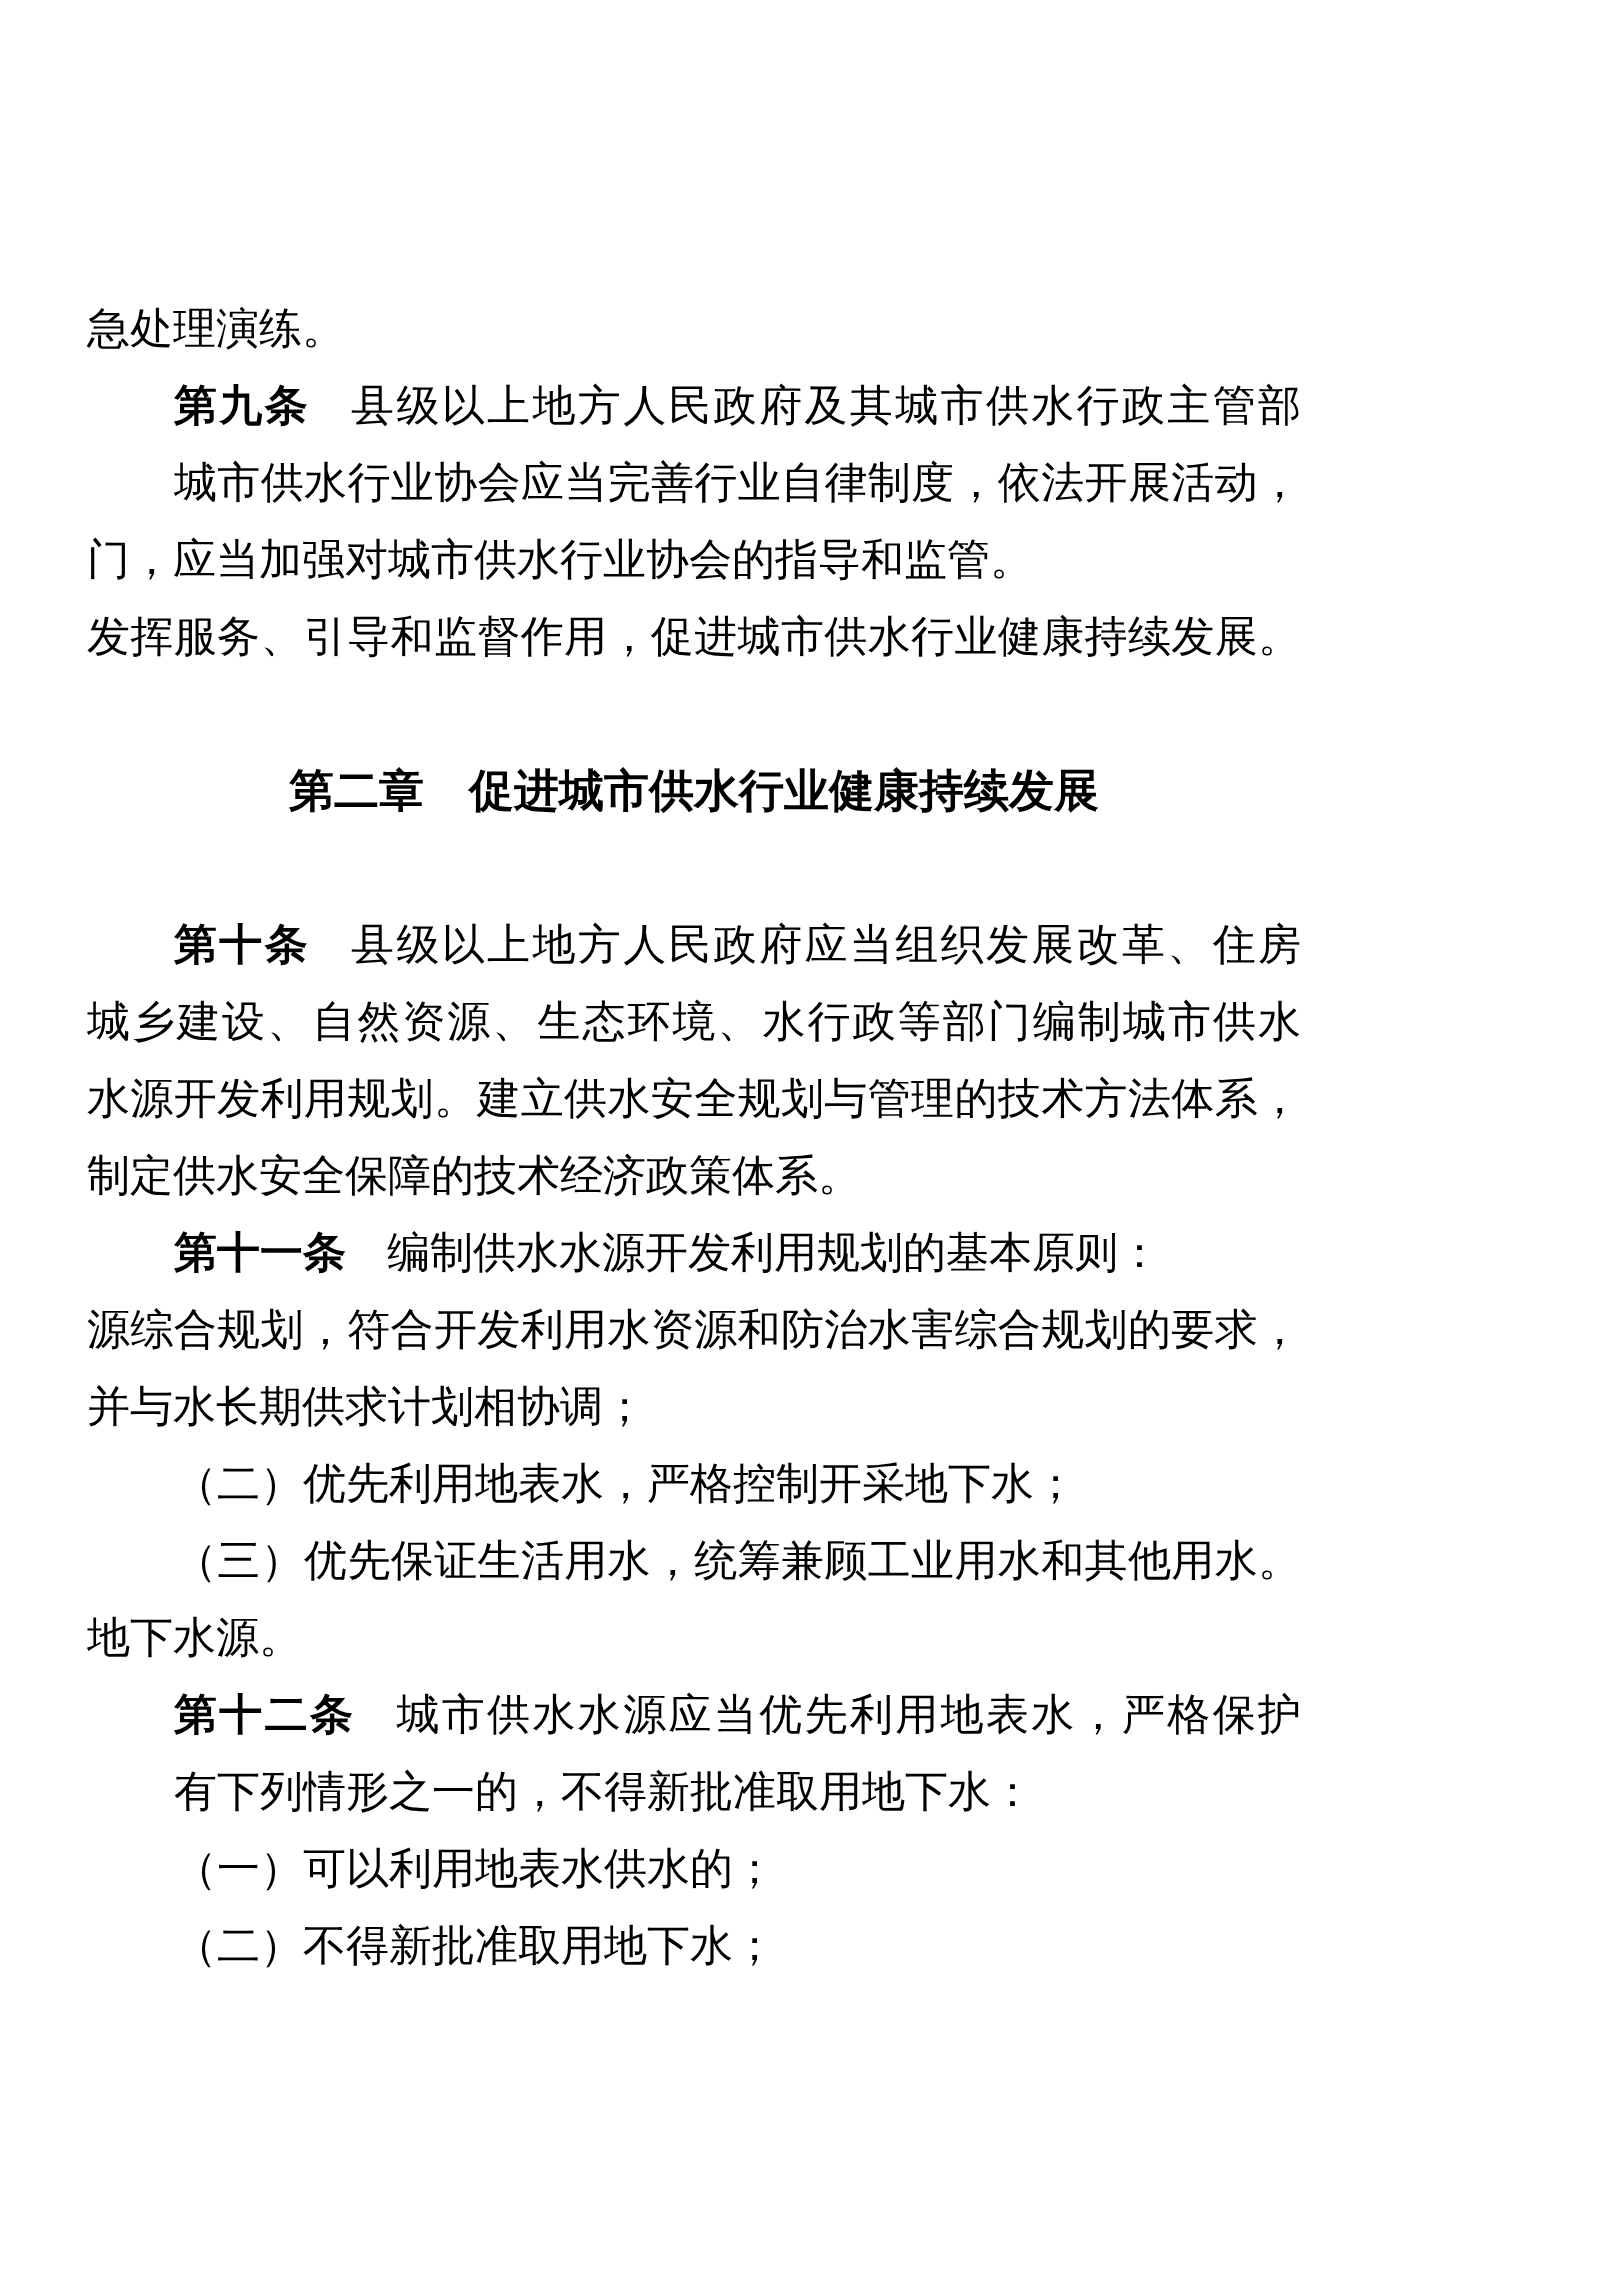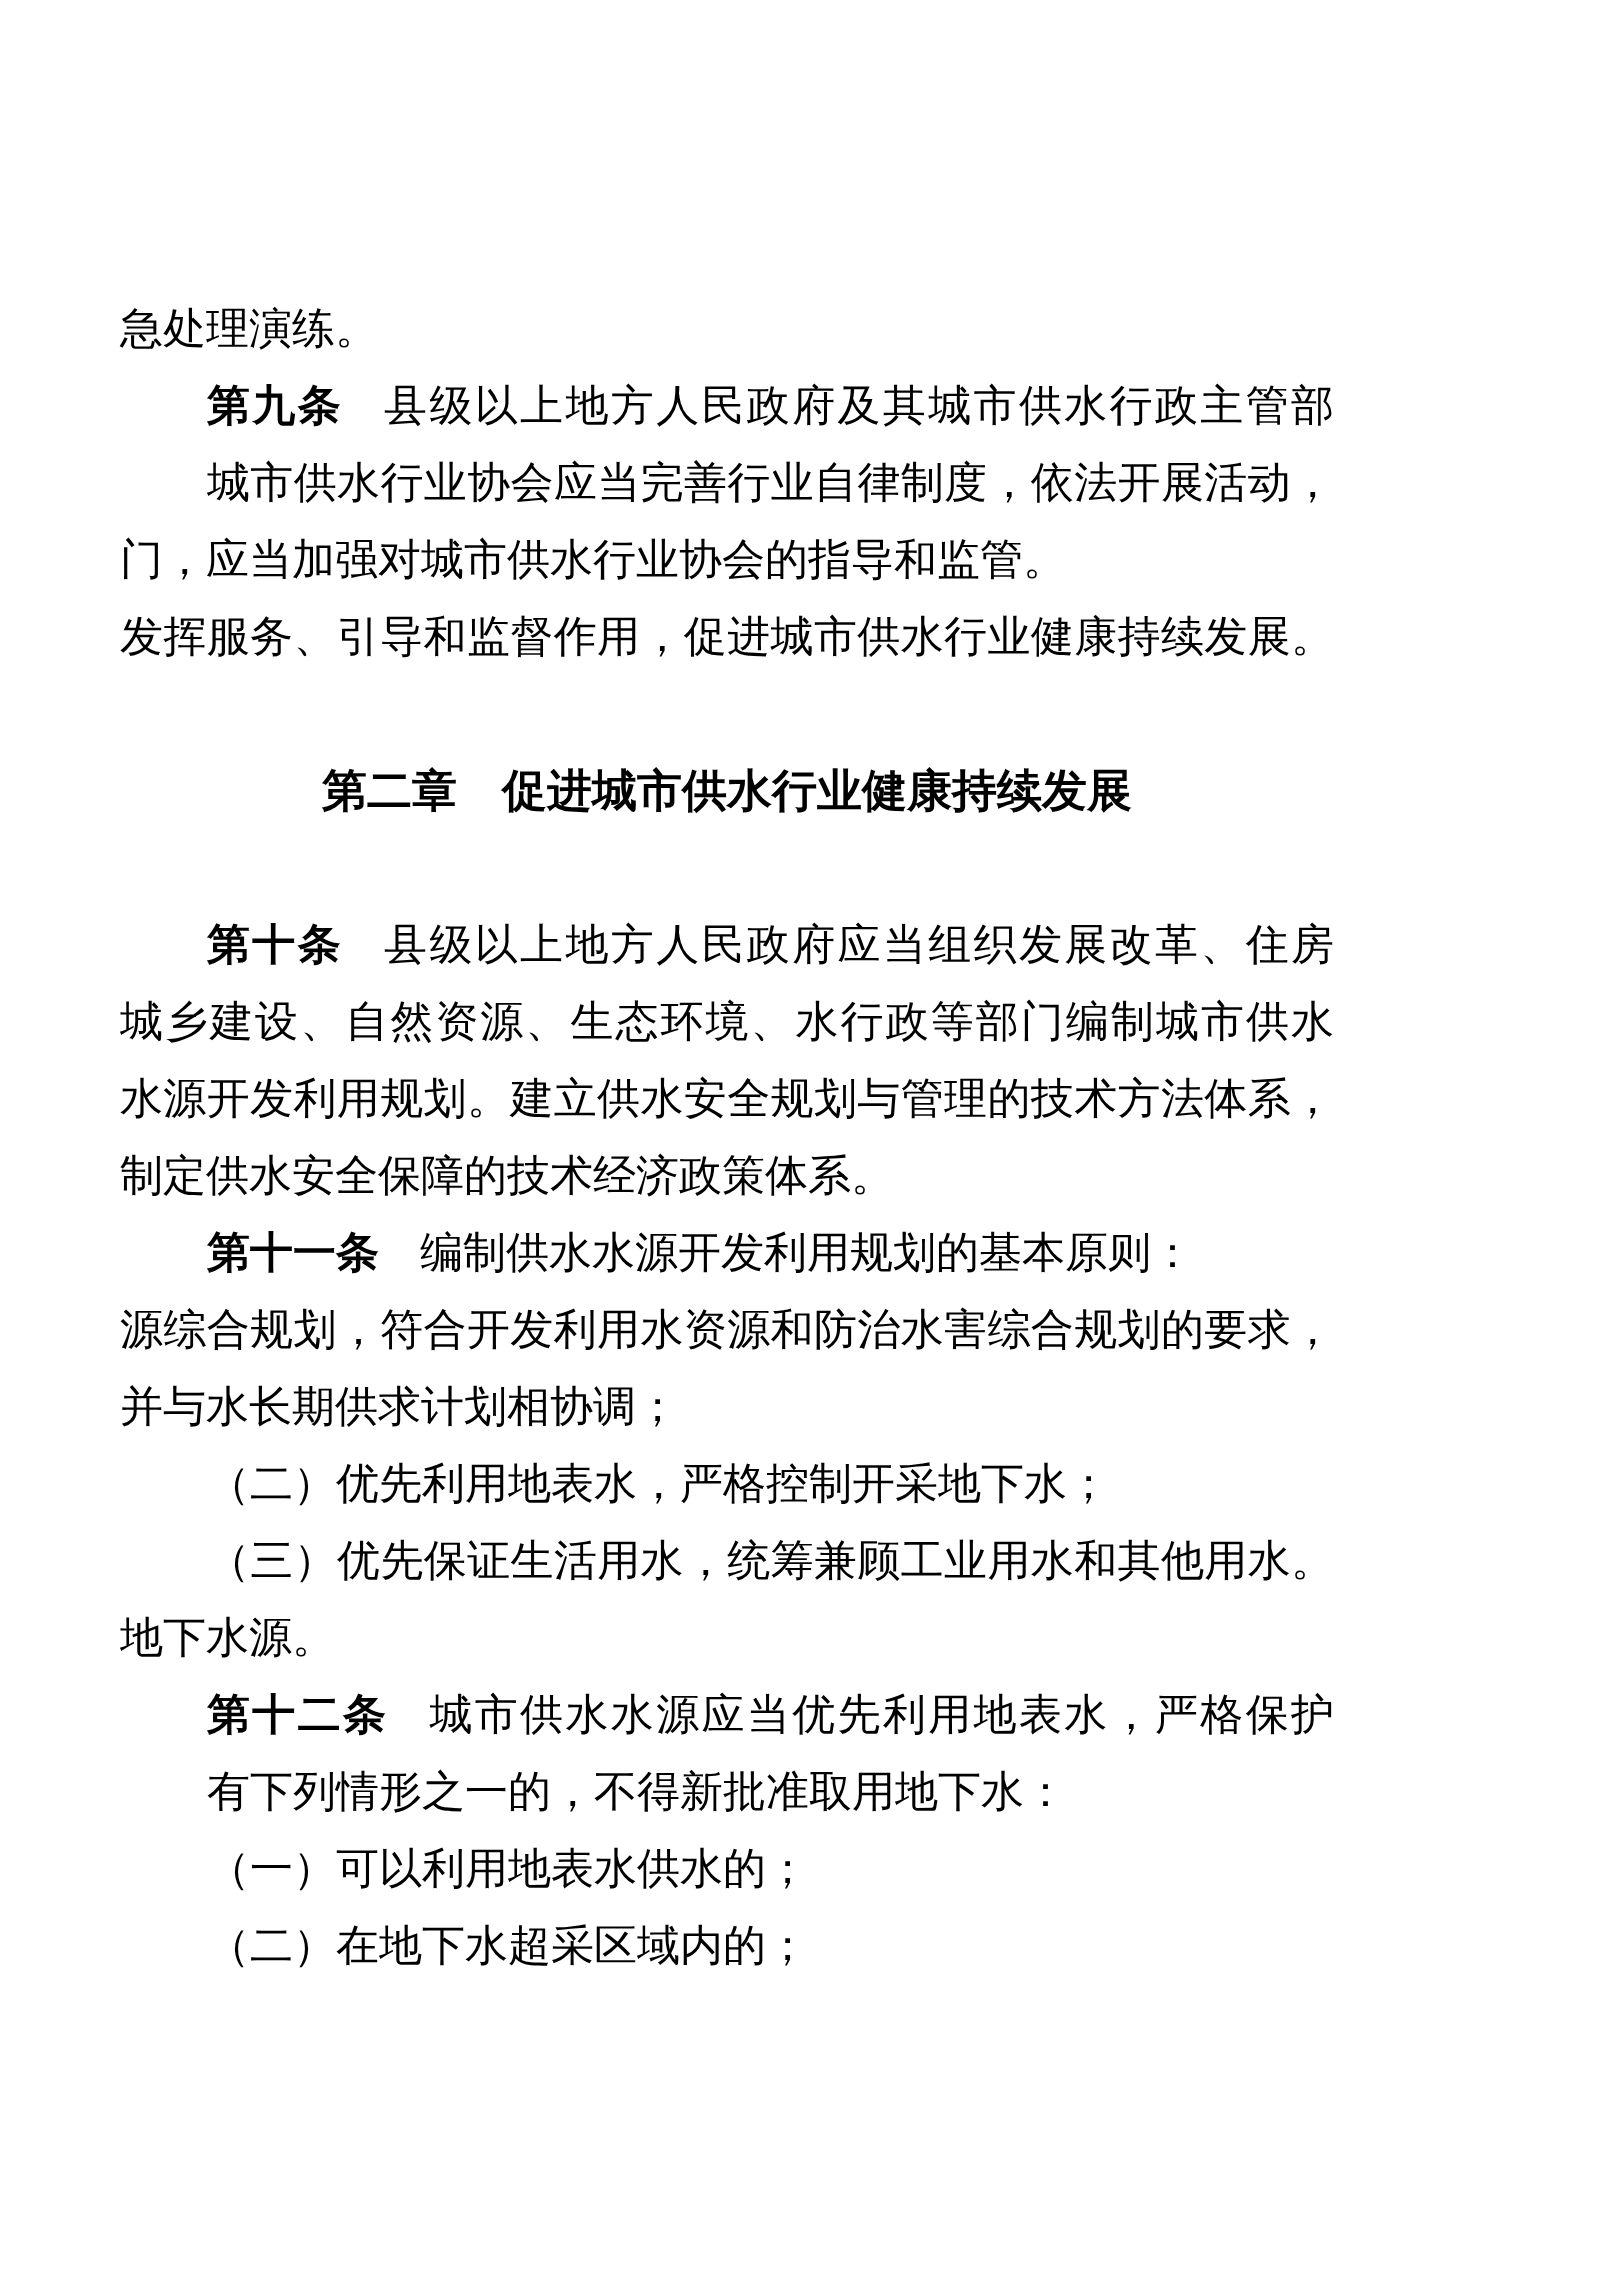--- a/index.html
+++ b/index.html
@@ -7,21 +7,21 @@
     padding: 0;
     background: #ffffff;
   }
   .page {
     position: relative;
     width: 1623px;
     height: 2295px;
     box-sizing: border-box;
     background: #ffffff;
     color: #000000;
-    padding: 290px 205px 0 120px;
+    padding: 290px 205px 0 87px;
     overflow: hidden;
   }
   .doc-body { width: 1214px; }
   .line {
     font-family: "Liberation Serif", "DejaVu Serif", serif;
     font-size: 43px;
     line-height: 77px;
     white-space: nowrap;
     text-align: left;
   }
@@ -64,16 +64,16 @@
       <div class="line"><span>制定供水安全保障的技术经济政策体系。</span></div>
       <div class="line indent"><span class="label">第十一条</span><span>编制供水水源开发利用规划的基本原则：</span></div>
       <div class="line justify"><span>源综合规划，符合开发利用水资源和防治水害综合规划的要求，</span></div>
       <div class="line"><span>并与水长期供求计划相协调；</span></div>
       <div class="line indent"><span>（二）优先利用地表水，严格控制开采地下水；</span></div>
       <div class="line justify indent"><span>（三）优先保证生活用水，统筹兼顾工业用水和其他用水。</span></div>
       <div class="line"><span>地下水源。</span></div>
       <div class="line justify indent"><span class="label">第十二条</span><span>城市供水水源应当优先利用地表水，严格保护</span></div>
       <div class="line indent"><span>有下列情形之一的，不得新批准取用地下水：</span></div>
       <div class="line indent"><span>（一）可以利用地表水供水的；</span></div>
-      <div class="line indent"><span>（二）在地下水超采区域内的；</span></div>
+      <div class="line indent"><span>（二）不得新批准取用地下水；</span></div>
     </div>
 </div>
 
 
 </body></html>

